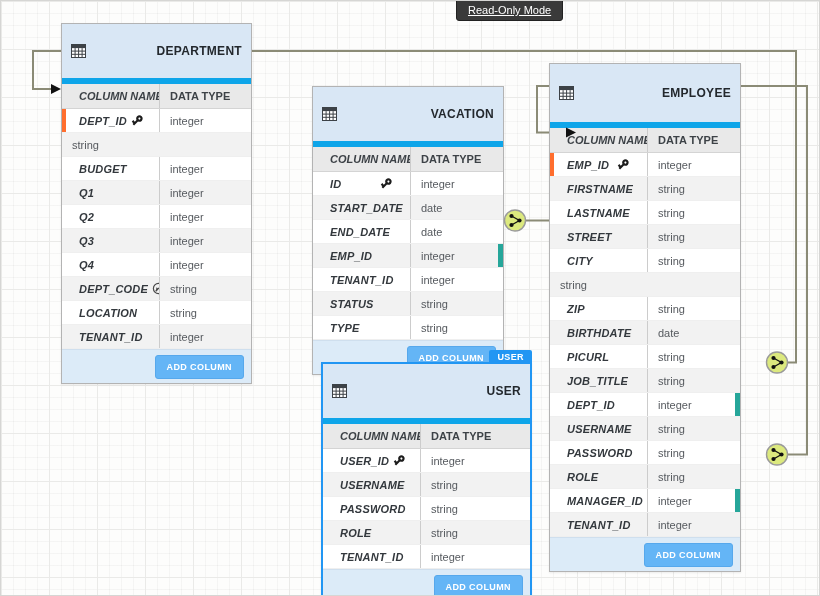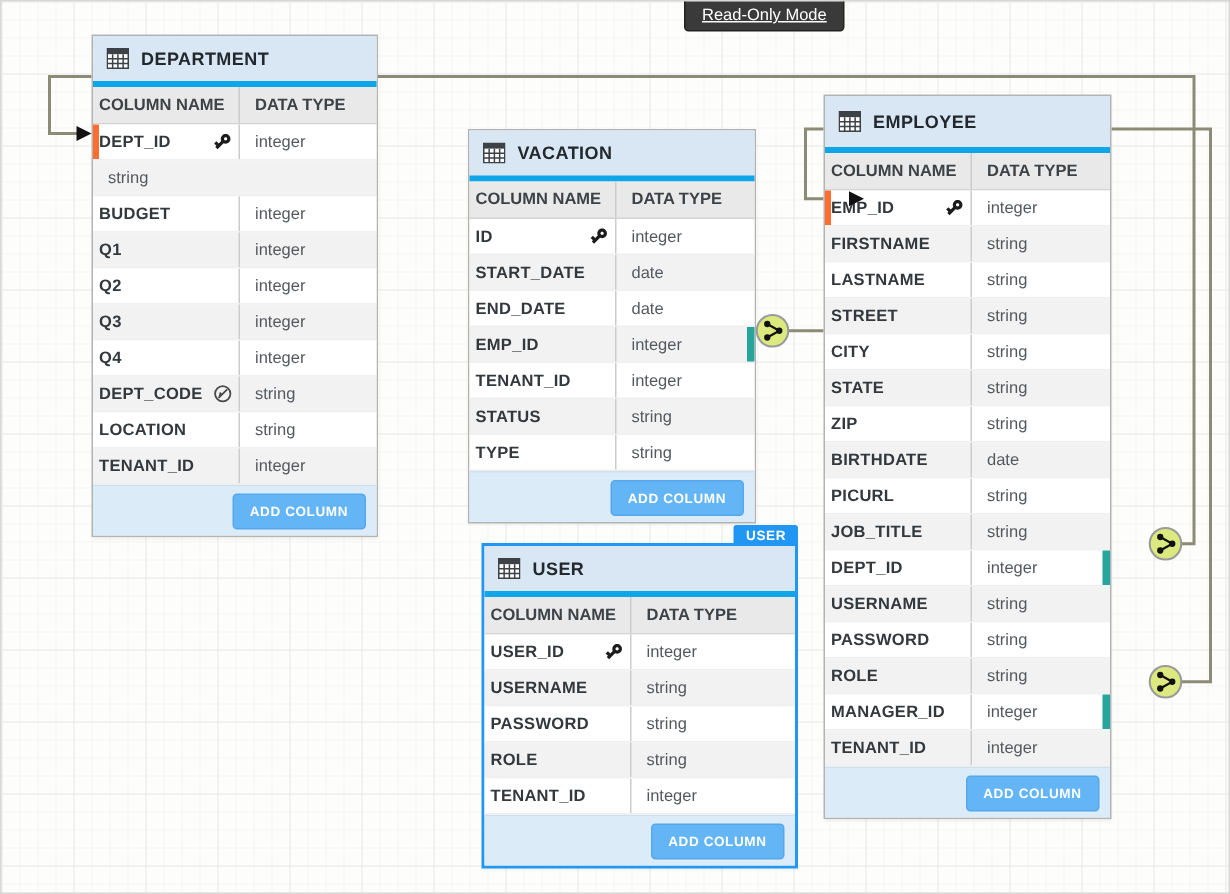--- a/index.html
+++ b/index.html
@@ -30,32 +30,32 @@
     box-shadow:0 1px 2px rgba(0,0,0,.07);
   }
   .table.selected{border:2px solid var(--accent,#2196f3);}
   .sel-tag{
     position:absolute;top:-14px;right:-2px;background:var(--accent,#2196f3);
     color:#fff;font-size:9px;font-weight:bold;letter-spacing:.4px;
     padding:2px 8px 2px;border-radius:2px 2px 0 0;
   }
   .t-header{
     display:flex;align-items:center;gap:8px;background:var(--header-blue,#d9e7f5);
-    padding:0 9px;border-bottom:4px solid #0ea5e9;
+    padding:12px 9px;border-bottom:6px solid #0ea5e9;justify-content:space-between;
   }
   .t-icon{display:flex;align-items:center;}
   .t-title{font-weight:bold;font-size:12px;color:#23282d;letter-spacing:.3px;}
   .t-cols{
     display:flex;align-items:center;height:24px;background:#e9e9e9;
     font-size:11px;font-weight:bold;color:#3d4247;border-bottom:1px solid #d4d4d4;
   }
   .cell-name{
-    width:98px;flex:0 0 98px;box-sizing:border-box;padding:0 4px;
+    width:98px;flex:0 0 98px;box-sizing:border-box;padding:0 17px;
     border-right:1px solid #ccc;display:flex;align-items:center;justify-content:space-between;
-    height:100%;overflow:hidden;white-space:nowrap;
+    height:100%;overflow:hidden;white-space:nowrap;font-style:italic;
   }
   .cell-type{flex:1;padding:0 10px;height:100%;display:flex;align-items:center;white-space:nowrap;}
   .t-row{
     display:flex;align-items:stretch;height:23px;position:relative;
     font-size:11px;background:#fff;border-bottom:1px solid #efefef;
   }
   .t-row.alt{background:#f2f2f2;}
   .t-row .cell-name{font-weight:bold;color:#33383d;letter-spacing:.2px;}
   .t-row .cell-type{color:#55595e;}
   .pk-bar{position:absolute;left:0;top:0;width:4px;height:100%;background:var(--pk-orange,#ff6e2e);}
@@ -340,23 +340,20 @@
           </div>
           <div class="cell-type">string</div>
         </div>
         <div class="t-row">
           <div class="cell-name">
             <span>CITY</span>
           </div>
           <div class="cell-type">string</div>
         </div>
         <div class="t-row alt">
-          <div class="cell-name">
-            <span>STATE</span>
-          </div>
           <div class="cell-type">string</div>
         </div>
         <div class="t-row">
           <div class="cell-name">
             <span>ZIP</span>
           </div>
           <div class="cell-type">string</div>
         </div>
         <div class="t-row alt">
           <div class="cell-name">

